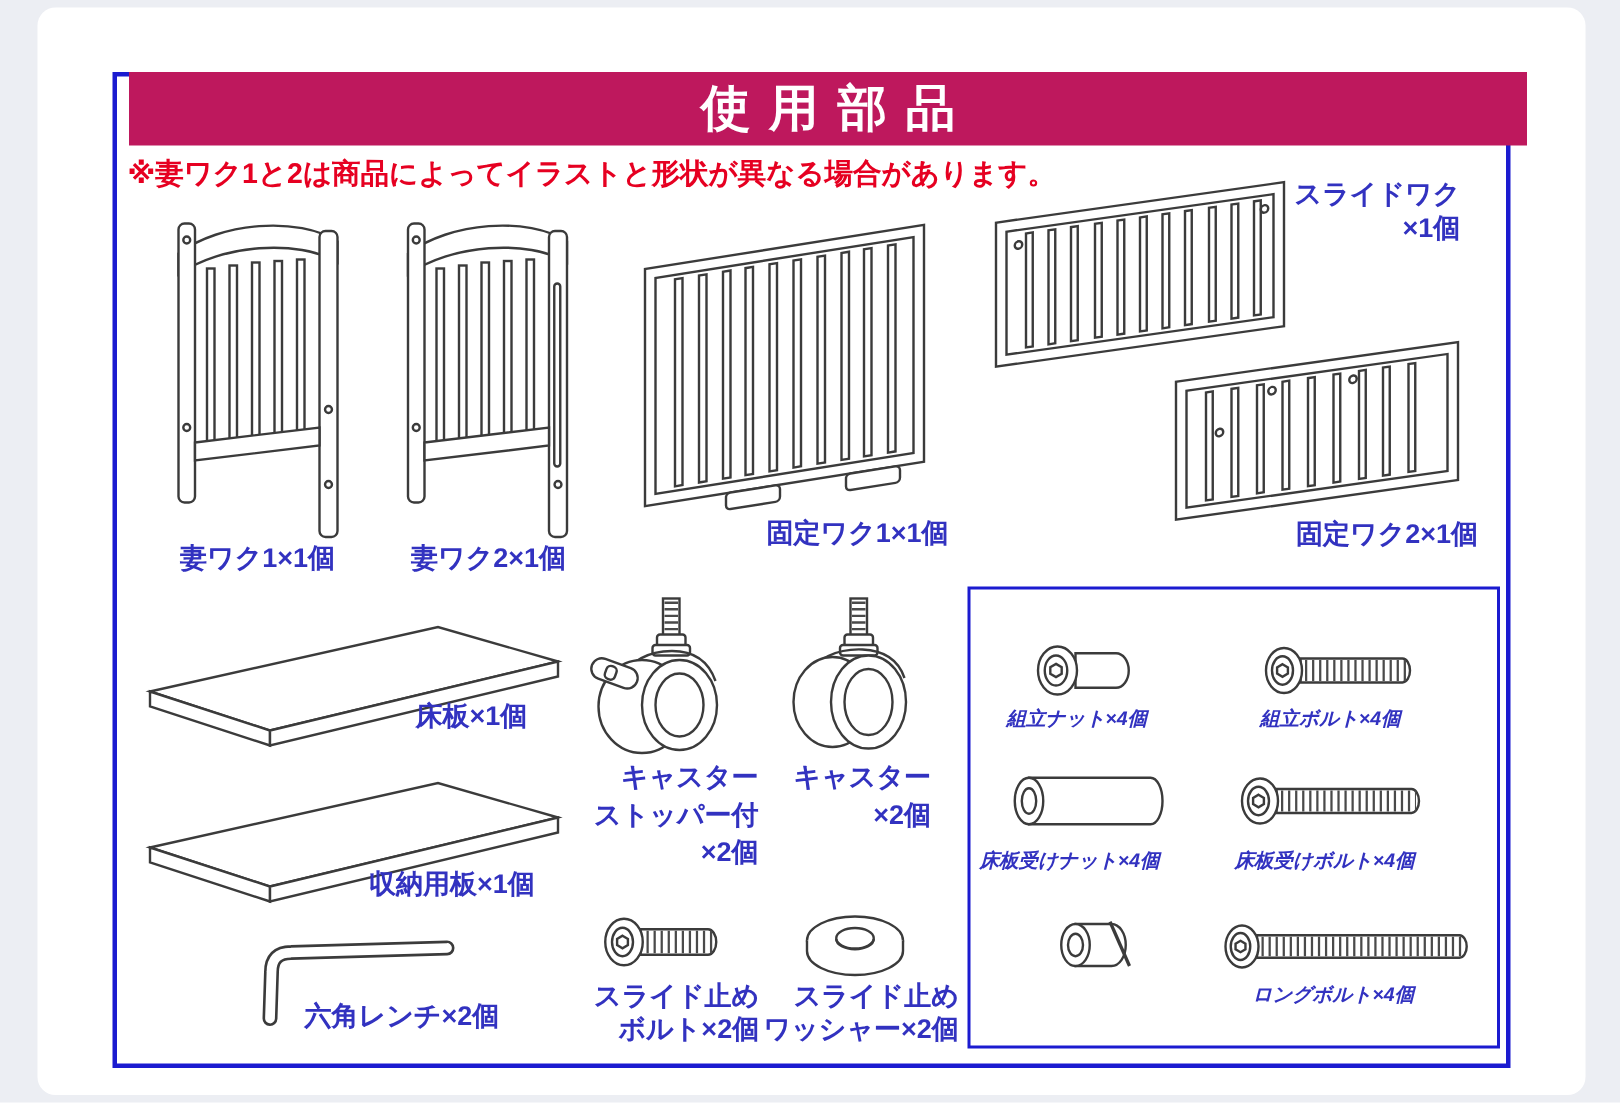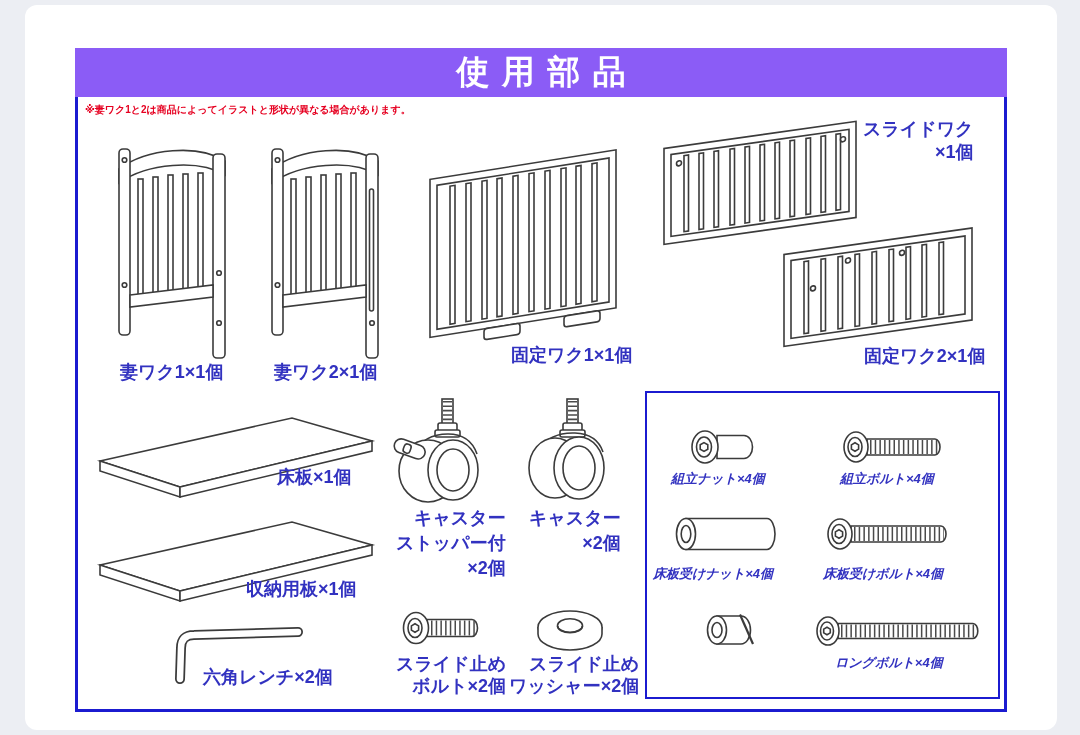--- a/index.html
+++ b/index.html
@@ -11,30 +11,30 @@
   #page{
     position:absolute;left:25px;top:5px;width:1032px;height:725px;
     background:#ffffff;border-radius:12px;
   }
   #screen{position:absolute;left:0;top:0;width:1080px;height:735px;}
   .main-box{
     position:absolute;left:75px;top:48px;width:926px;height:658px;
     border:3px solid #1b1bd0;background:#ffffff;
   }
   .title-bar{
-    position:absolute;left:75px;top:48px;width:932px;height:49px;
-    background:#8b5cf6;display:flex;align-items:center;justify-content:center;
+    position:absolute;left:86px;top:48px;width:932px;height:49px;
+    background:#be185d;display:flex;align-items:center;justify-content:center;
   }
   .title-bar span{
     color:#ffffff;font-size:33px;font-weight:bold;letter-spacing:0.38em;
     text-indent:0.38em;white-space:nowrap;
   }
   .note-red{
     position:absolute;left:85px;top:103px;color:#e60021;
-    font-size:10px;font-weight:bold;white-space:nowrap;
+    font-size:19px;font-weight:bold;white-space:nowrap;
   }
   .lbl{
     position:absolute;color:#3232c0;font-weight:bold;font-size:18px;
     line-height:23px;white-space:nowrap;text-align:right;
   }
   .lbl.small{font-size:13px;line-height:21px;font-style:italic;}
   .nut-box{
     position:absolute;left:645px;top:391px;width:351px;height:304px;
     border:2px solid #1b1bd0;background:#ffffff;
   }

